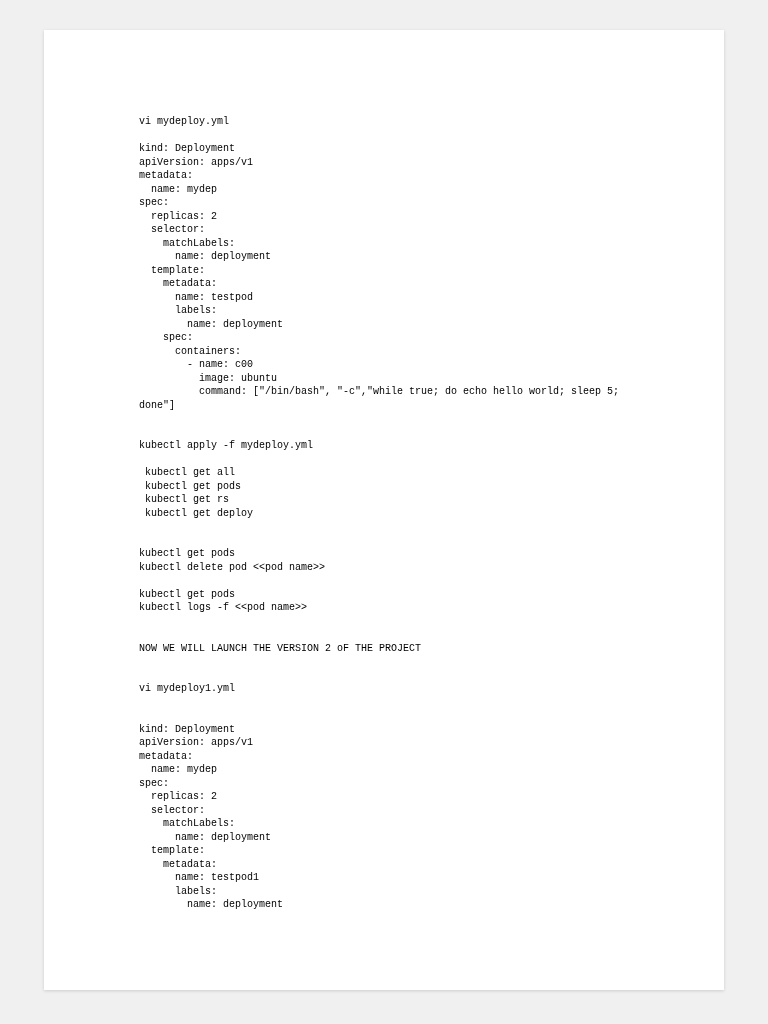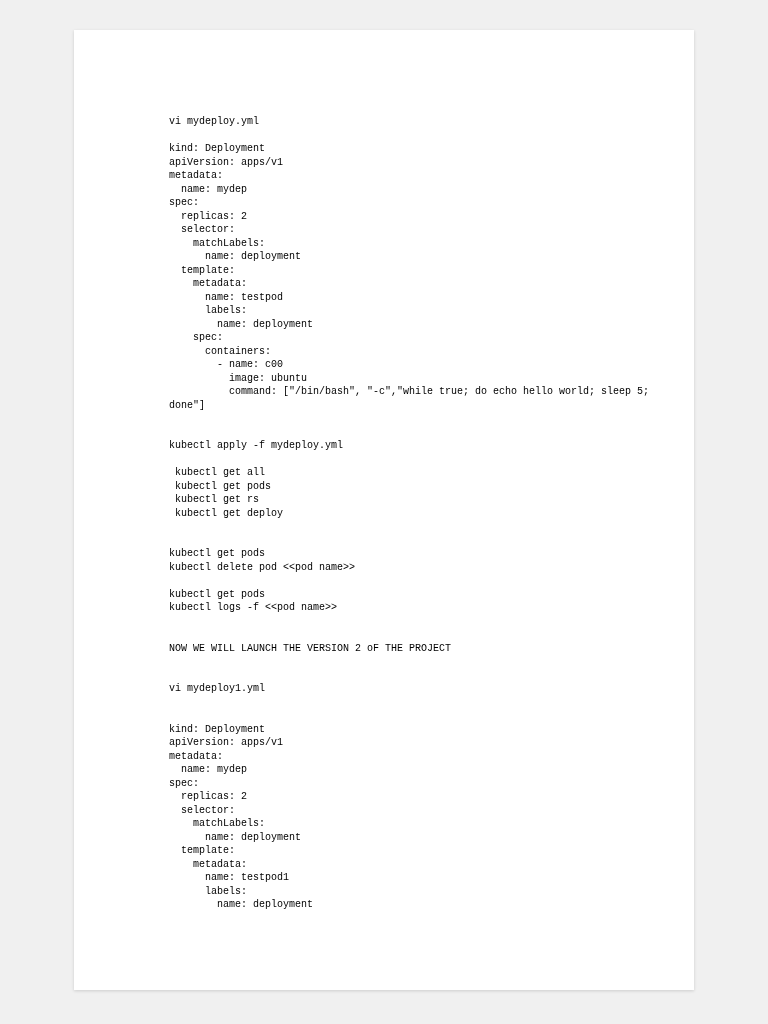--- a/index.html
+++ b/index.html
@@ -12,21 +12,21 @@
       width: 768px;
       height: 1024px;
       overflow: hidden;
       display: flex;
       justify-content: center;
       align-items: flex-start;
       padding-top: 30px;
     }
     .page {
       background: #ffffff;
-      width: 620px;
+      width: 680px;
       height: 960px;
       box-shadow: 0 1px 3px rgba(0,0,0,0.15);
       padding: 85px 95px 40px 95px;
       overflow: hidden;
     }
     .code-content {
       font-family: "Courier New", Courier, monospace;
       font-size: 10px;
       line-height: 1.35;
       color: #000000;

